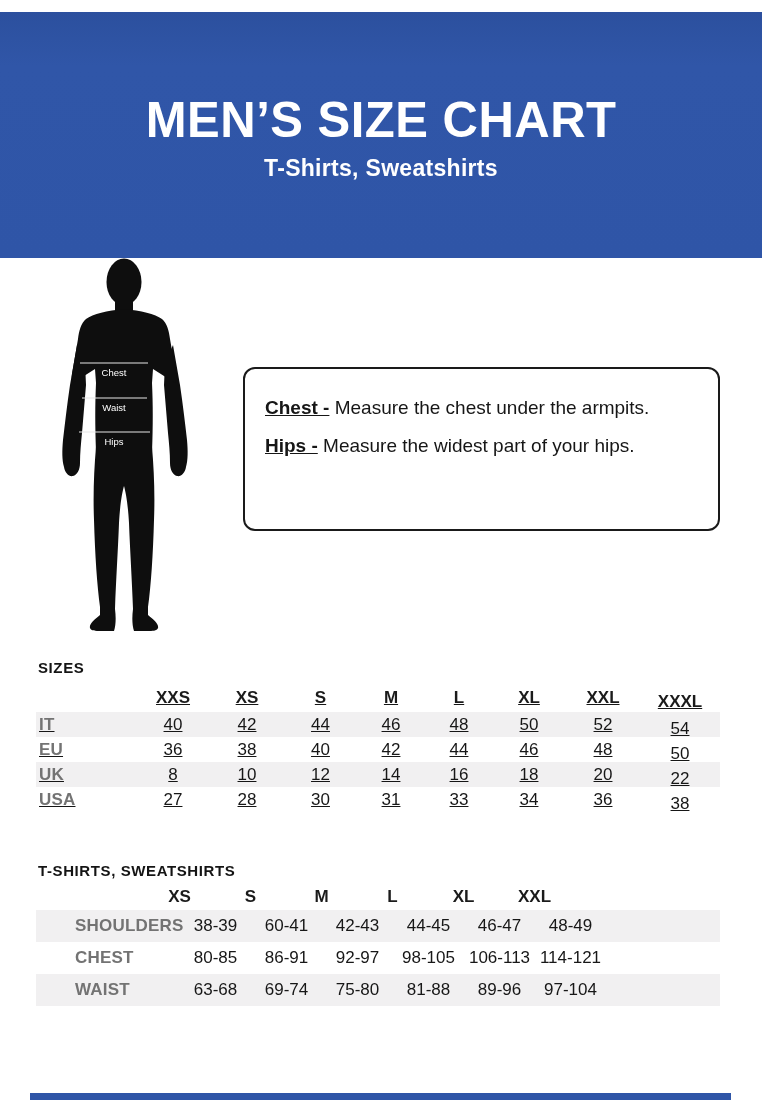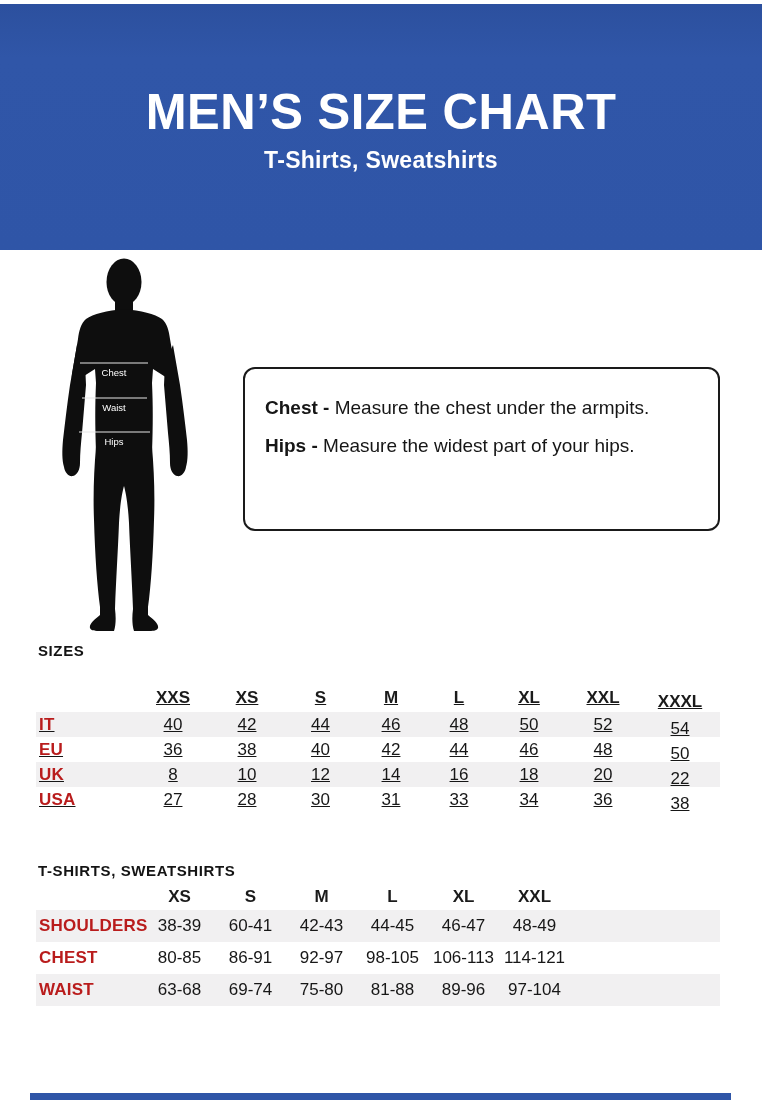--- a/index.html
+++ b/index.html
@@ -3,21 +3,21 @@
 <meta charset="utf-8">
 <style>
   html,body{margin:0;padding:0;background:#ffffff;}
   .canvas{
     position:relative;width:762px;height:1100px;margin:0 auto;
     background:#ffffff;overflow:hidden;
     font-family:"Liberation Sans",sans-serif;color:#161616;
   }
   
   .header{
-    position:absolute;top:4px;left:0;width:762px;height:246px;
+    position:absolute;top:12px;left:0;width:762px;height:246px;
     background:linear-gradient(180deg,#2c509e 0%,#3056a8 22%,#2f55a7 100%);
     display:flex;flex-direction:column;align-items:center;justify-content:center;
   }
   .header-title{
     color:#ffffff;font-weight:700;font-size:50px;line-height:1;
     letter-spacing:.5px;margin:4px 0 12px 0;transform:scaleX(.98);
     white-space:nowrap;
   }
   .header-subtitle{
     color:#ffffff;font-weight:700;font-size:23px;line-height:1;letter-spacing:.3px;
@@ -25,43 +25,43 @@
   
   .figure-wrap{position:absolute;left:55px;top:255px;width:140px;height:385px;}
   .figure-wrap svg{display:block;}
   
   .info-box{
     position:absolute;left:243px;top:367px;width:477px;height:164px;
     box-sizing:border-box;border:2px solid #1a1a1a;border-radius:12px;
     background:#ffffff;padding:27px 18px 0 20px;
   }
   .info-line{font-size:19px;line-height:24px;margin:0 0 14px 0;white-space:nowrap;}
-  .info-term{font-weight:700;}
+  .info-term{font-weight:700;text-decoration:underline;}
   .info-text{font-weight:400;}
   
   .section-title{
     position:absolute;left:38px;font-size:15px;font-weight:700;
     letter-spacing:.6px;color:#141414;
   }
-  #sizes-title{top:642px;}
+  #sizes-title{top:659px;}
   #garment-title{top:862px;}
   .size-table{position:absolute;left:36px;width:684px;}
   #sizes-table{top:684px;}
   #garment-table{top:884px;}
   .grid-row{display:grid;align-items:center;}
   #sizes-table .grid-row{grid-template-columns:100px 74px 74px 73px 68px 68px 72px 76px 78px;text-decoration:underline;}
   #garment-table .grid-row{grid-template-columns:108px 71px 71px 71px 71px 71px 71px;}
   #sizes-table .header-row{height:28px;}
   #sizes-table .data-row{height:25px;}
   #garment-table .header-row{height:26px;}
-  #garment-table .data-row{height:32px;}
+  #garment-table .data-row{height:32px;padding-left:36px;}
   .data-row.shaded{background:#f1f0f1;}
   .cell{font-size:17px;text-align:center;white-space:nowrap;}
   .head-cell{font-weight:700;color:#1b1b1b;}
-  .label-cell{text-align:left;font-weight:700;padding-left:3px;color:#b91c1c;letter-spacing:.2px;}
+  .label-cell{text-align:left;font-weight:700;padding-left:3px;color:#737373;letter-spacing:.2px;}
   .value-cell{font-weight:400;color:#171717;}
   
   #sizes-table .grid-row .cell:last-child{transform:translateY(4px);}
   
   .bottom-bar{
     position:absolute;left:30px;bottom:0;width:701px;height:7px;background:#2f55a7;
   }
 </style>
 </head>
 <body>

